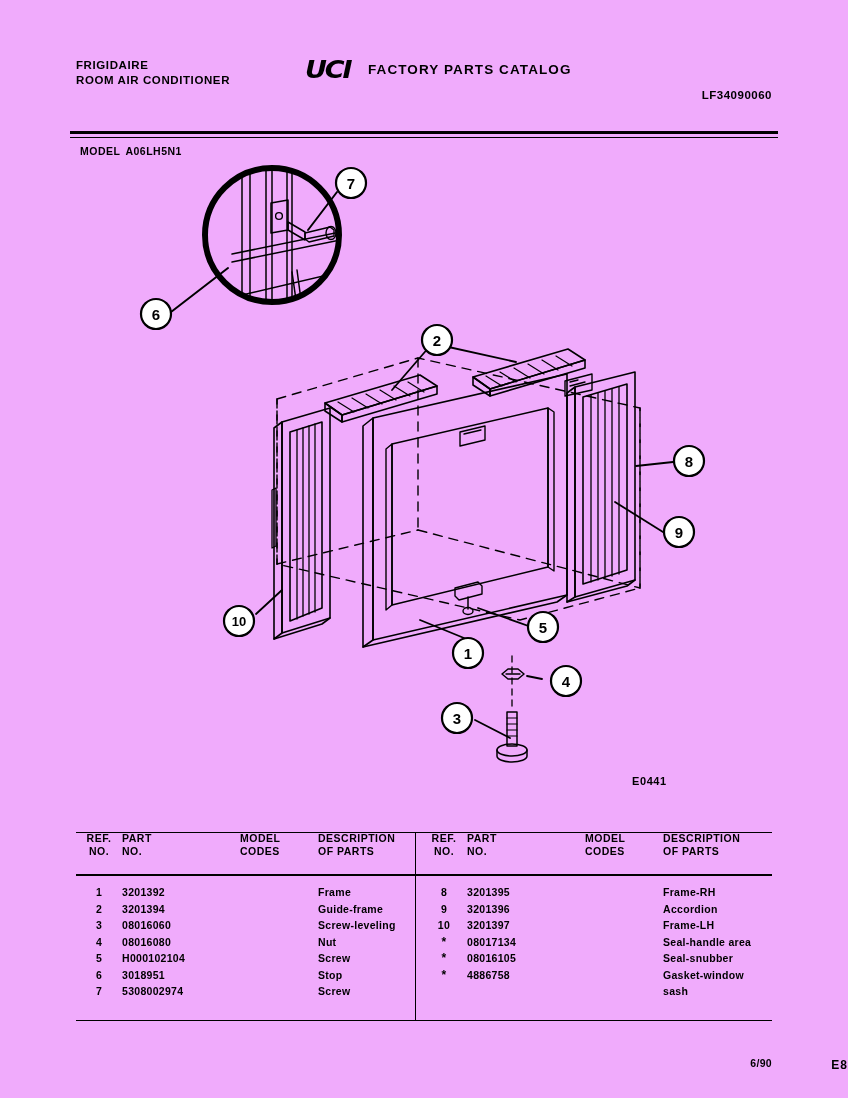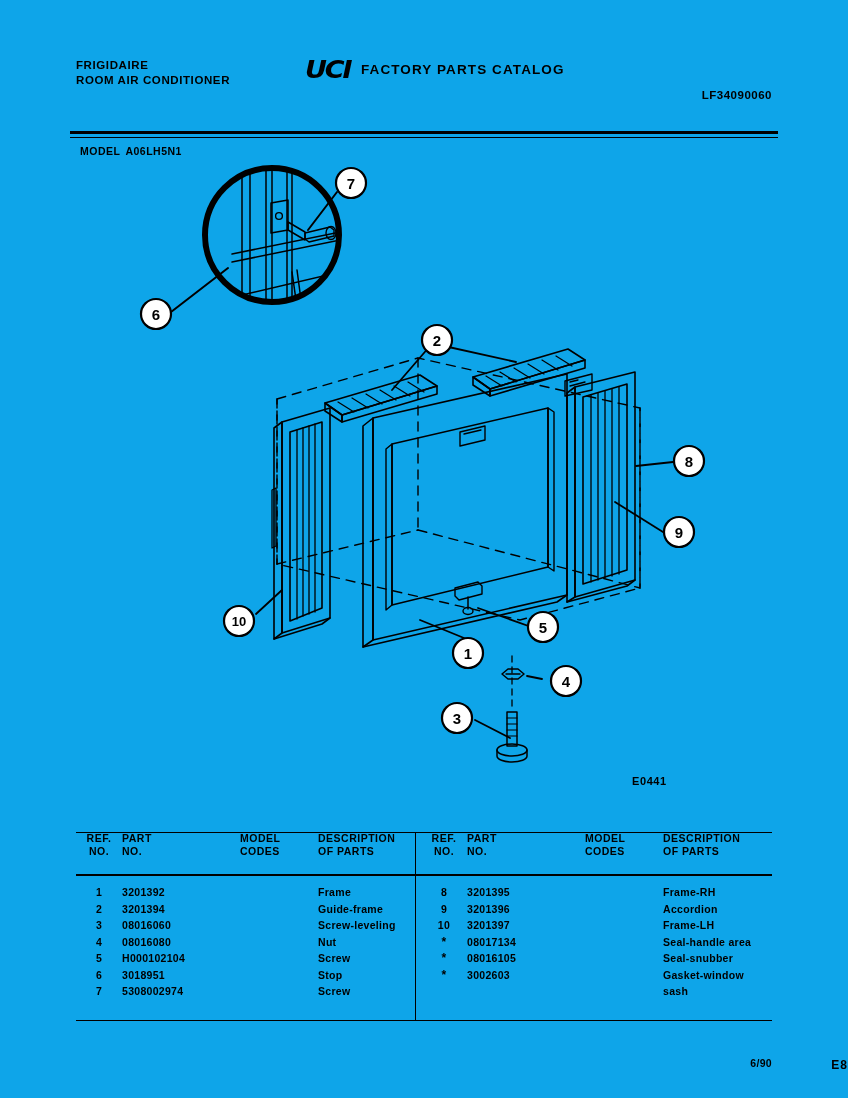--- a/index.html
+++ b/index.html
@@ -8,21 +8,21 @@
     background: #ffffff;
   }
   body {
     font-family: "Liberation Sans", sans-serif;
     color: #000000;
   }
   #page {
     position: relative;
     width: 848px;
     height: 1098px;
-    background: #0ea5e9;
+    background: #f0abfc;
     overflow: hidden;
   }
 
   
   .hdr-brand {
     position: absolute;
     left: 76px;
     top: 58px;
     font-size: 11.5px;
     font-weight: bold;
@@ -30,21 +30,21 @@
     line-height: 15px;
   }
   .hdr-brand div { white-space: nowrap; }
 
   .hdr-center {
     position: absolute;
     left: 305px;
     top: 57px;
     display: flex;
     align-items: center;
-    gap: 8px;
+    gap: 15px;
   }
   .uci-logo {
     font-size: 25px;
     font-weight: bold;
     font-style: italic;
     letter-spacing: -2px;
     line-height: 25px;
     font-family: "DejaVu Sans", sans-serif;
     transform: scaleX(1.08);
     transform-origin: left center;
@@ -598,21 +598,21 @@
               <td class="col-desc">Seal-handle area</td>
             </tr>
             <tr>
               <td class="col-ref"><span class="star">*</span></td>
               <td class="col-part">08016105</td>
               <td class="col-code"></td>
               <td class="col-desc">Seal-snubber</td>
             </tr>
             <tr>
               <td class="col-ref"><span class="star">*</span></td>
-              <td class="col-part">3002603</td>
+              <td class="col-part">4886758</td>
               <td class="col-code"></td>
               <td class="col-desc">Gasket-window sash</td>
             </tr>
           </tbody>
       </table>
     </div>
   </div>
 
   <div class="foot-note">* = Not Illustrated</div>
   <div class="foot-page">E8</div>

